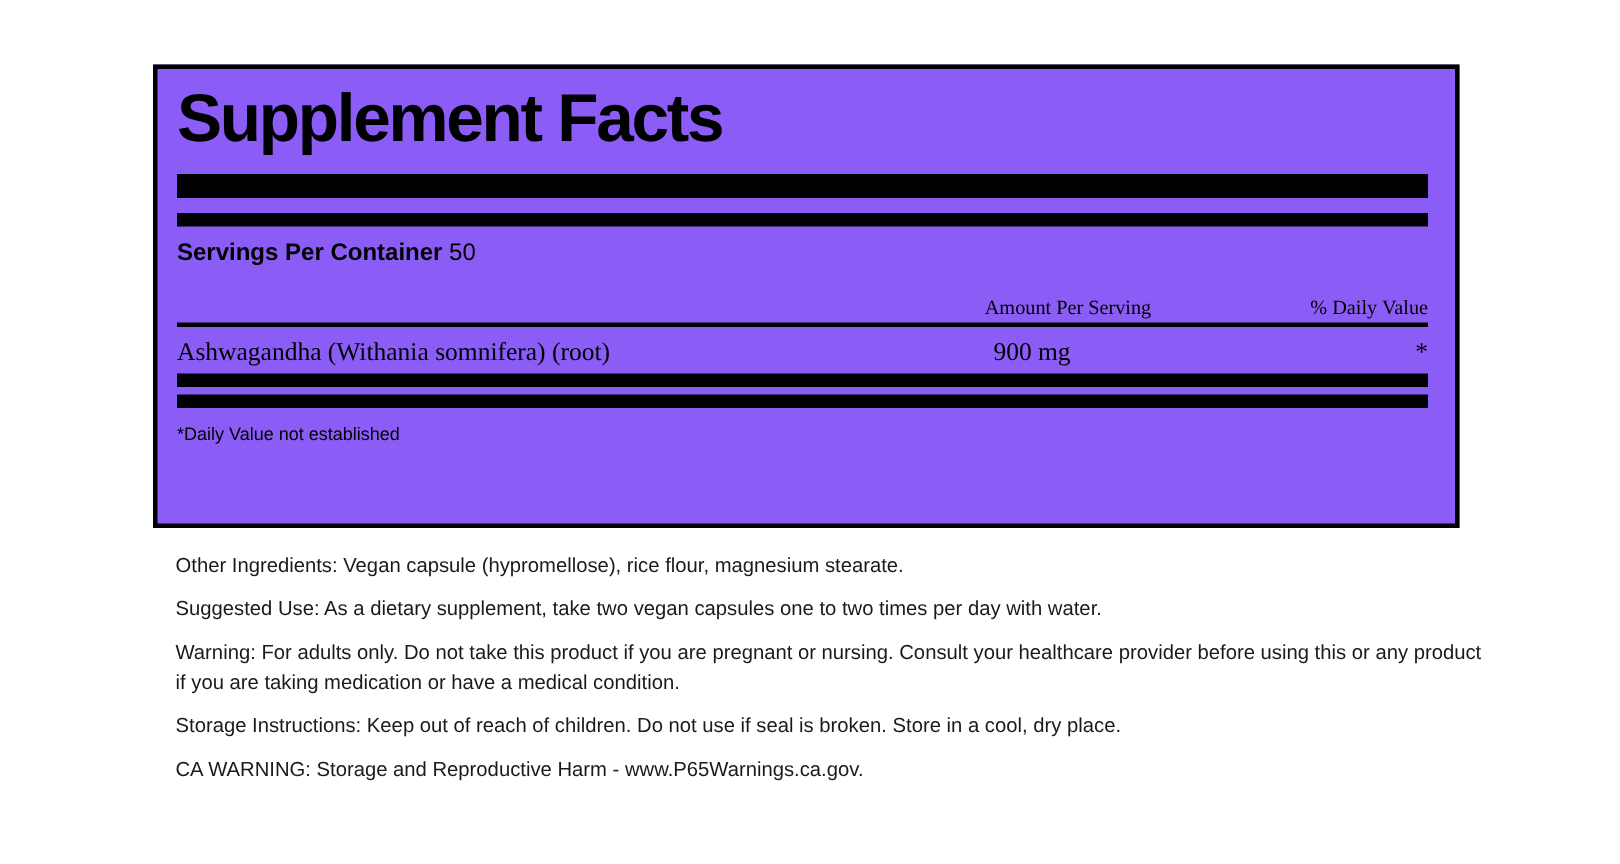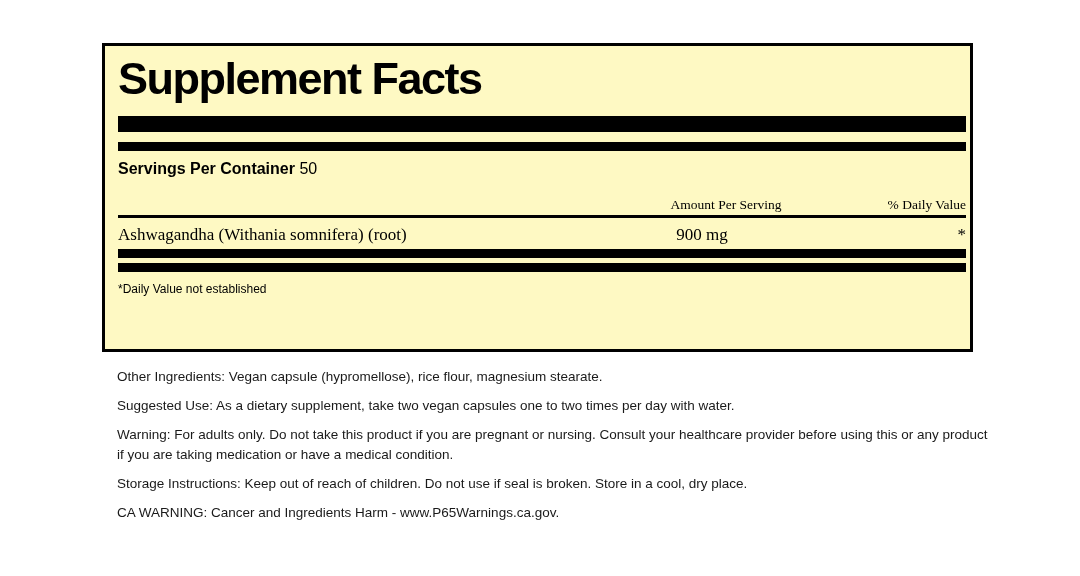--- a/index.html
+++ b/index.html
@@ -15,22 +15,22 @@
   }
 
   
   .facts-box {
     position: absolute;
     left: 102px;
     top: 43px;
     width: 871px;
     height: 309px;
     border: 3px solid #000;
-    padding: 0 4px 0 13px;
-    background: #fef9c3;
+    padding: 0 18px 0 13px;
+    background: #8b5cf6;
   }
   .title {
     margin: 2px 0 0;
     font-size: 45px;
     line-height: 62px;
     font-weight: 800;
     letter-spacing: -1.5px;
     white-space: nowrap;
   }
   .bar { background: #000; }
@@ -104,16 +104,16 @@
 
     <p class="footnote">*Daily Value not established</p>
 
   </section>
 
   <section class="details">
     <p>Other Ingredients: Vegan capsule (hypromellose), rice flour, magnesium stearate.</p>
     <p>Suggested Use: As a dietary supplement, take two vegan capsules one to two times per day with water.</p>
     <p>Warning: For adults only. Do not take this product if you are pregnant or nursing. Consult your healthcare provider before using this or any product if you are taking medication or have a medical condition.</p>
     <p>Storage Instructions: Keep out of reach of children. Do not use if seal is broken. Store in a cool, dry place.</p>
-    <p>CA WARNING: Cancer and Ingredients Harm - www.P65Warnings.ca.gov.</p>
+    <p>CA WARNING: Storage and Reproductive Harm - www.P65Warnings.ca.gov.</p>
   </section>
 
 </div>
 
 </body></html>

